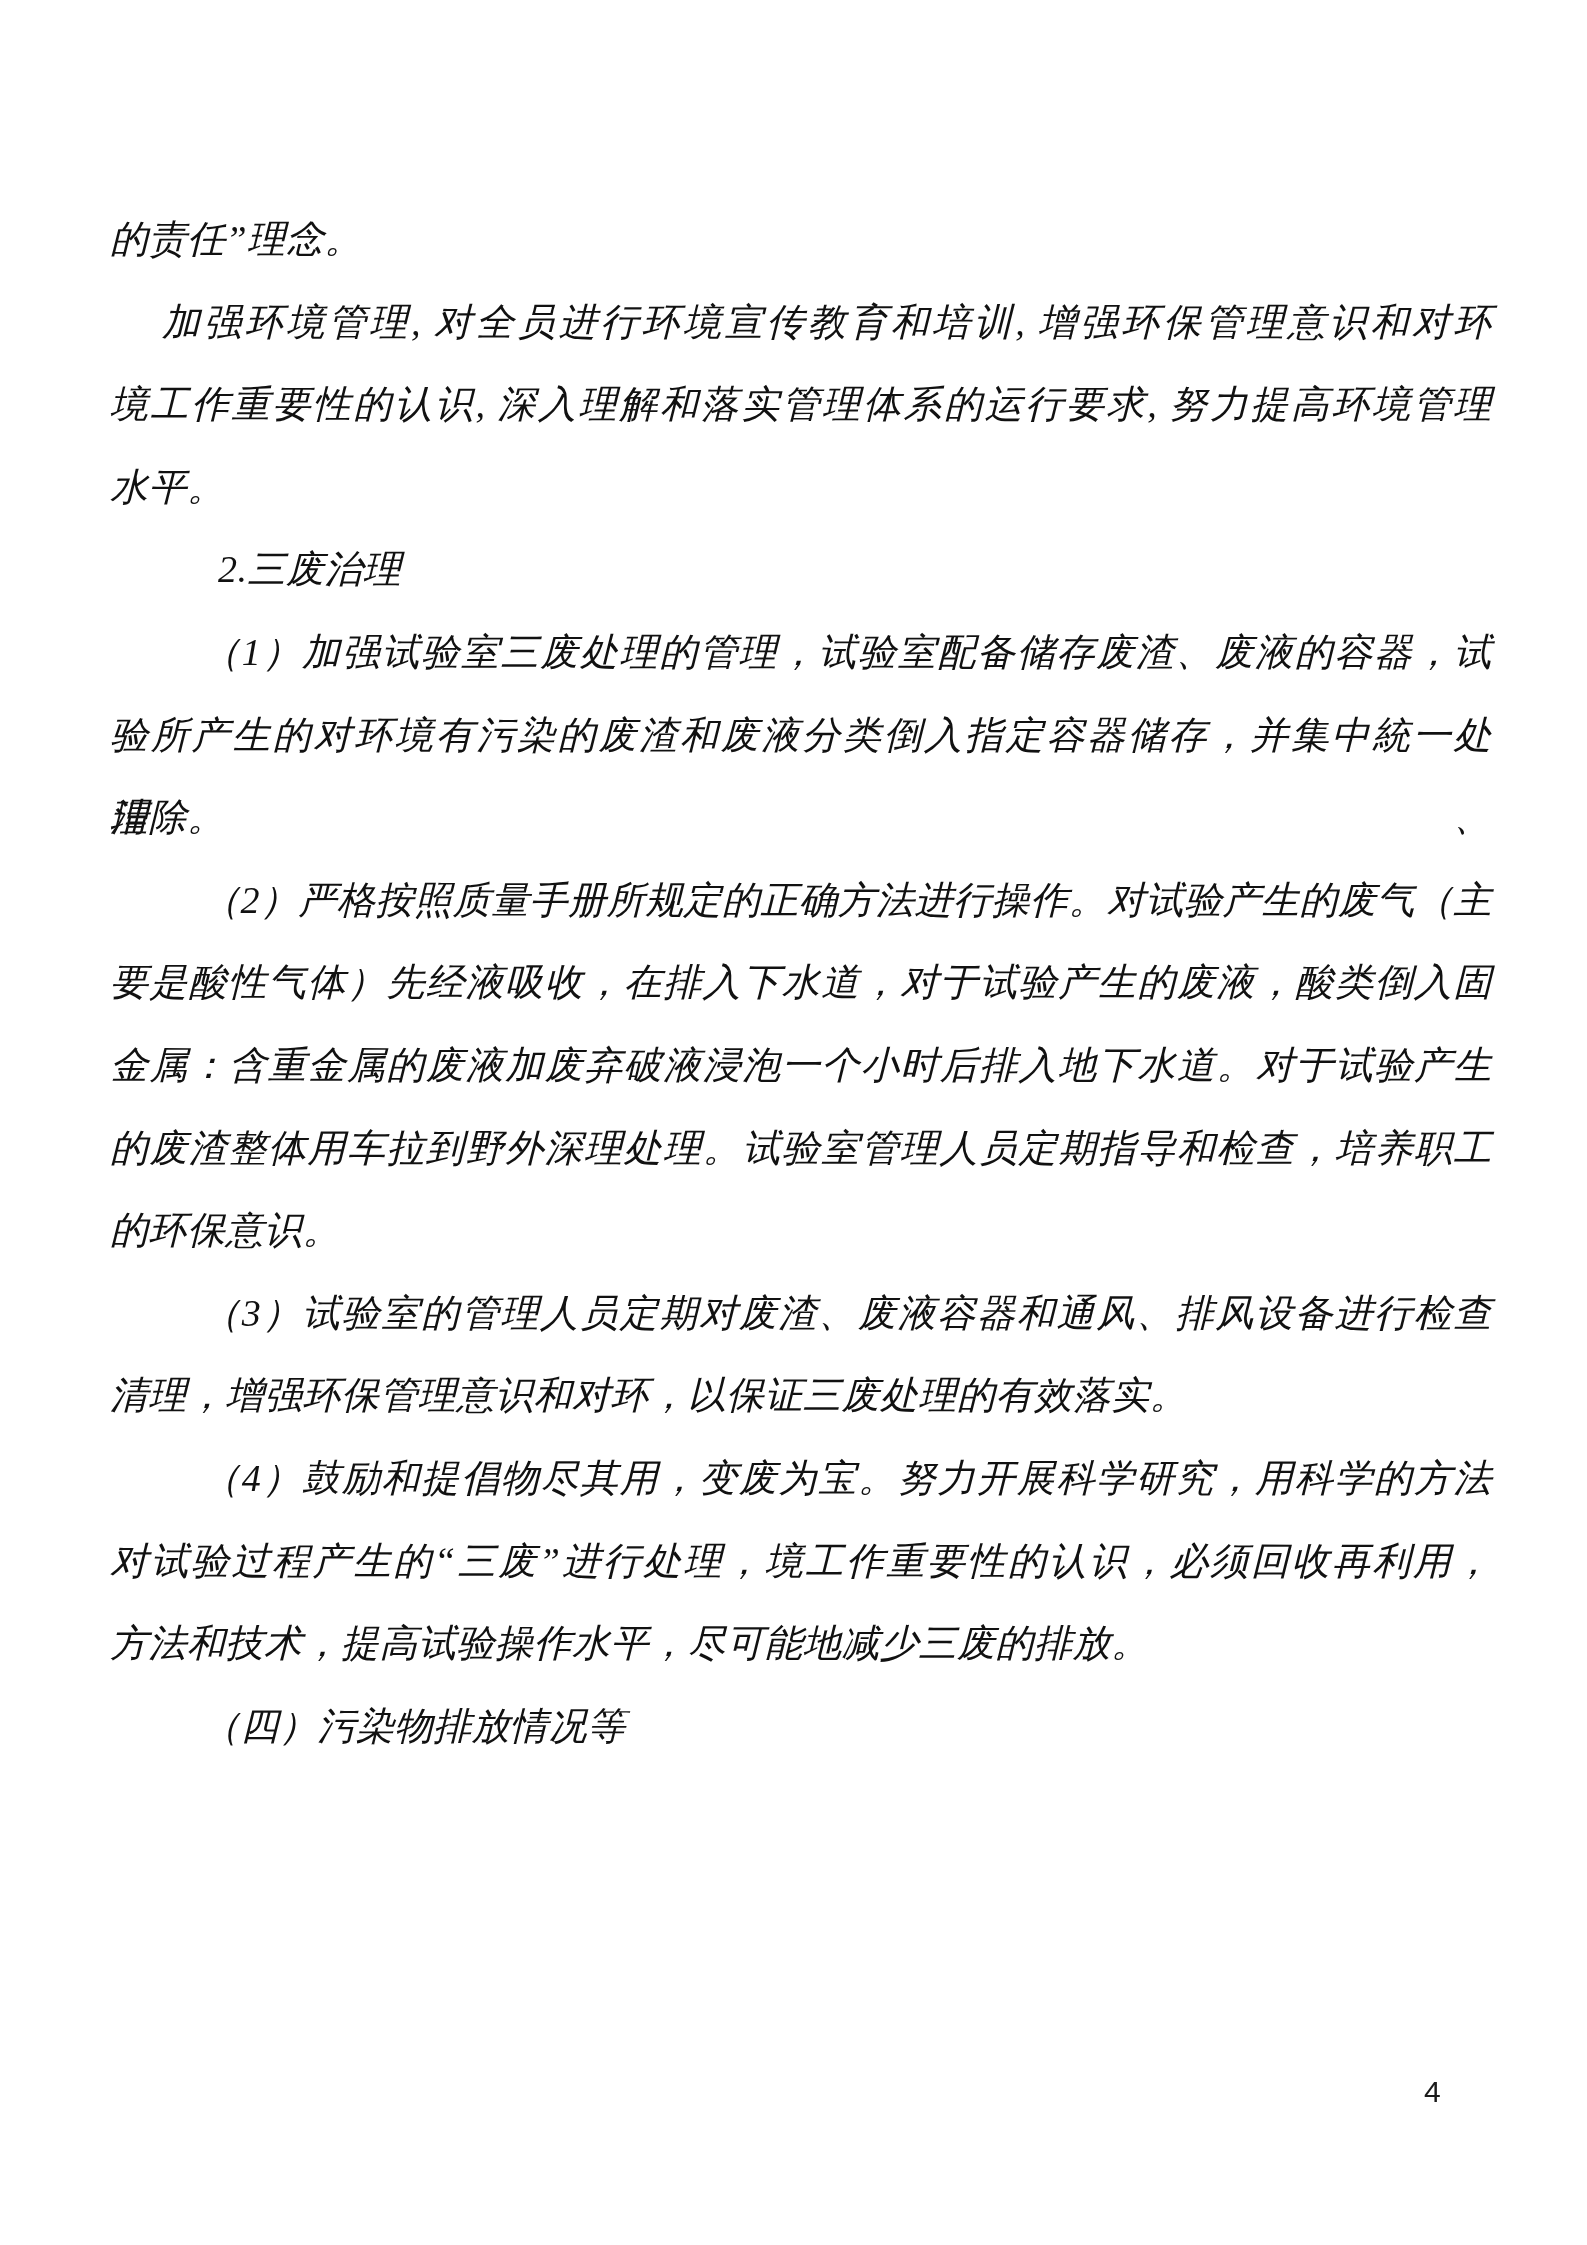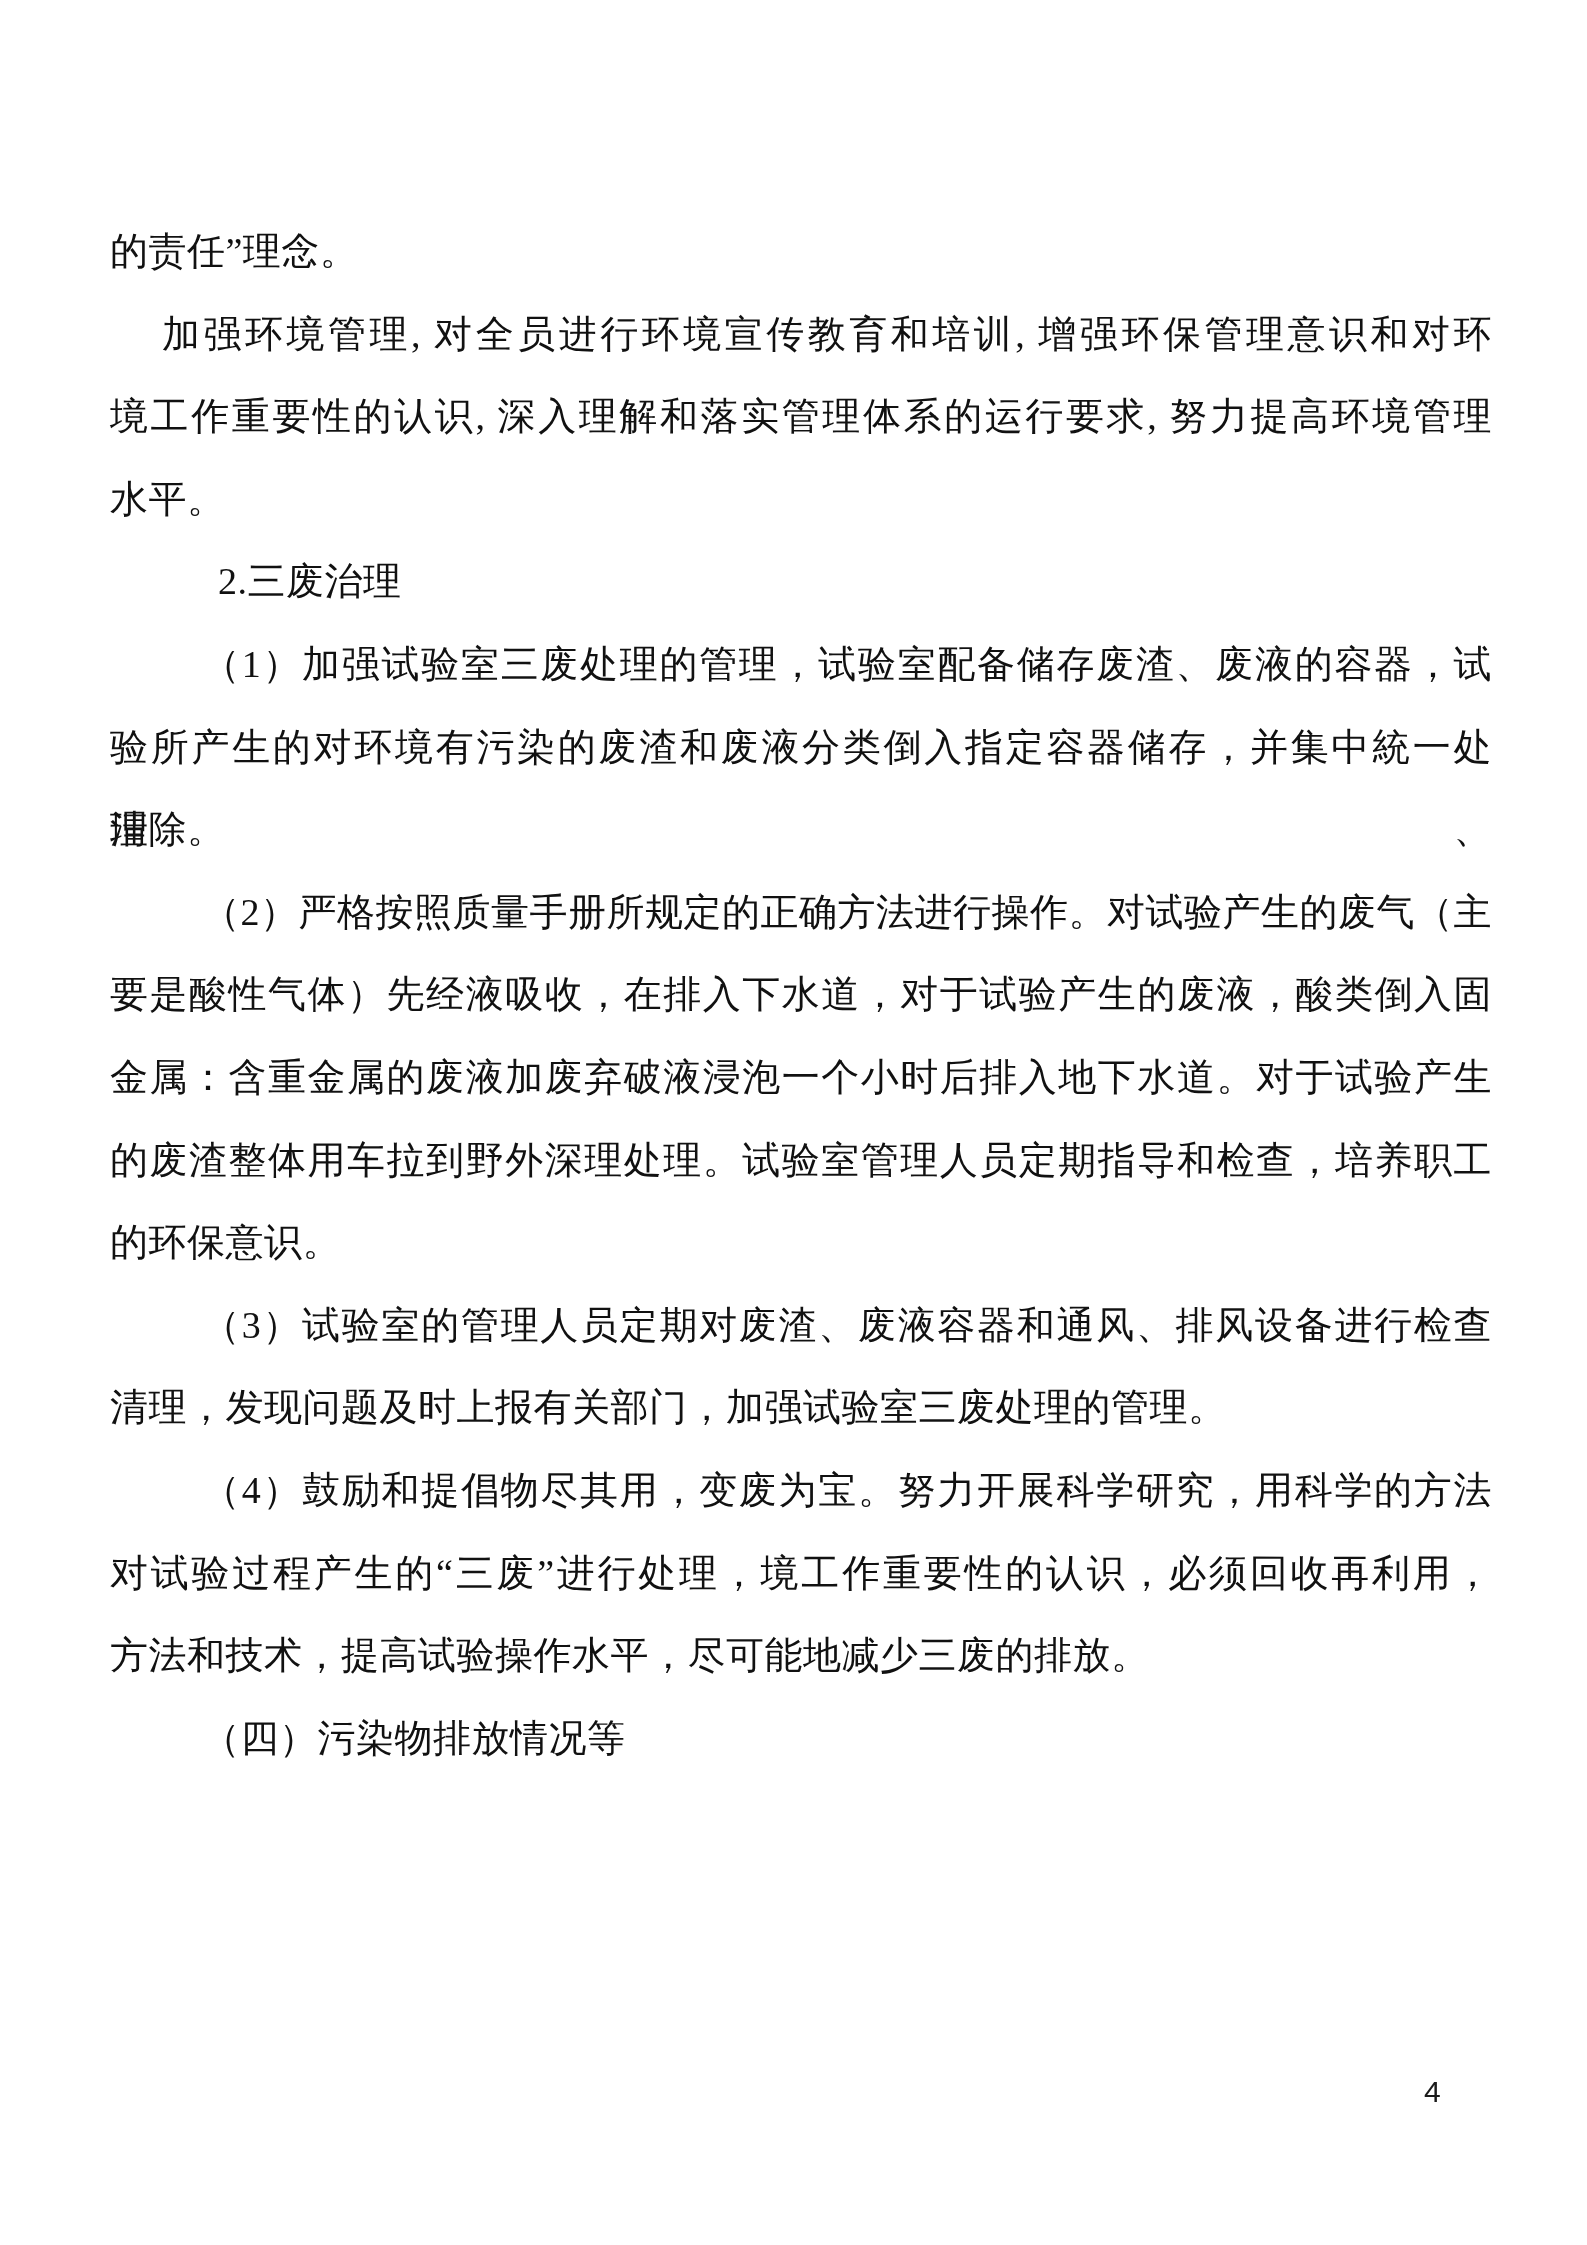--- a/index.html
+++ b/index.html
@@ -18,22 +18,23 @@
   .page {
     position: absolute;
     left: 0; top: 0;
     width: 1587px;
     height: 2245px;
     background: #ffffff;
   }
   .text-block {
     position: absolute;
     left: 110px;
-    top: 210px;
+    top: 198px;
     width: 1382px;
+    font-style: italic;
   }
   .line {
     display: block;
     height: 82.6px;
     line-height: 82.6px;
     font-size: 38px;
     white-space: nowrap;
     letter-spacing: 0.5px;
   }
   
@@ -69,20 +70,20 @@
     <div class="line ind-b">2.三废治理</div>
     <div class="line just ind-c">（1）加强试验室三废处理的管理，试验室配备储存废渣、废液的容器，试</div>
     <div class="line just">验所产生的对环境有污染的废渣和废液分类倒入指定容器储存，并集中統一处理、</div>
     <div class="line">清除。</div>
     <div class="line just ind-c">（2）严格按照质量手册所规定的正确方法进行操作。对试验产生的废气（主</div>
     <div class="line just">要是酸性气体）先经液吸收，在排入下水道，对于试验产生的废液，酸类倒入固</div>
     <div class="line just">金属：含重金属的废液加废弃破液浸泡一个小时后排入地下水道。对于试验产生</div>
     <div class="line just">的废渣整体用车拉到野外深理处理。试验室管理人员定期指导和检查，培养职工</div>
     <div class="line">的环保意识。</div>
     <div class="line just ind-c">（3）试验室的管理人员定期对废渣、废液容器和通风、排风设备进行检查</div>
-    <div class="line">清理，发现问题及时上报有关部门，加强试验室三废处理的管理。</div>
+    <div class="line">清理，增强环保管理意识和对环，以保证三废处理的有效落实。</div>
     <div class="line just ind-c">（4）鼓励和提倡物尽其用，变废为宝。努力开展科学研究，用科学的方法</div>
     <div class="line just">对试验过程产生的“三废”进行处理，境工作重要性的认识，必须回收再利用，</div>
     <div class="line">方法和技术，提高试验操作水平，尽可能地减少三废的排放。</div>
     <div class="line ind-c">（四）污染物排放情况等</div>
   </div>
   <div class="page-number">4</div>
 </div>
 
 </body></html>

